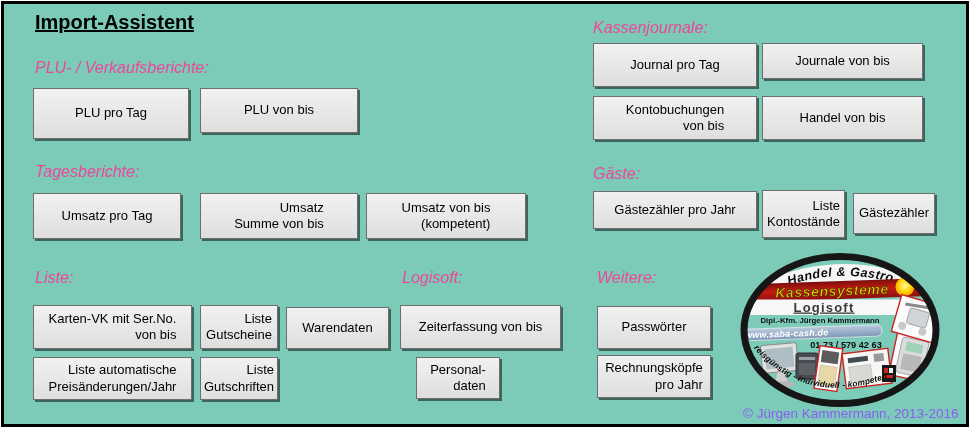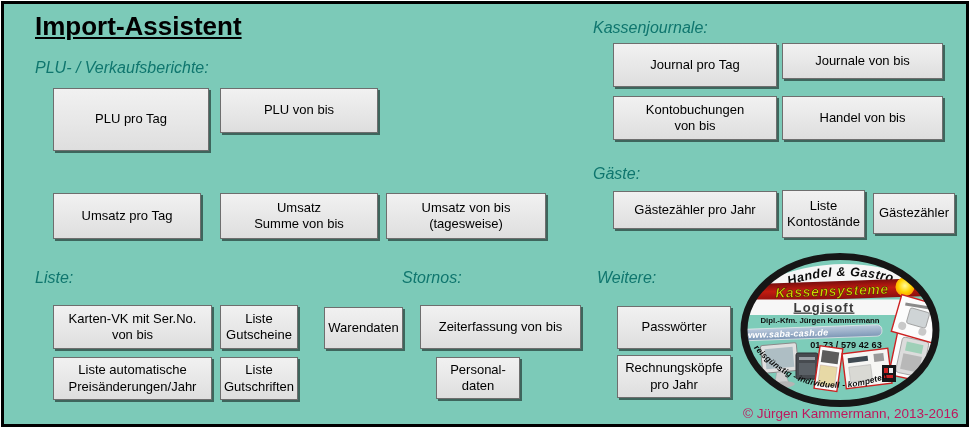--- a/index.html
+++ b/index.html
@@ -8,77 +8,77 @@
     background:#ffffff;
     font-family:"Liberation Sans", sans-serif;
   }
   .frame {
     position:absolute; left:1px; top:1px; width:968px; height:426px;
     box-sizing:border-box; border:3px solid #000; background:#7ccab8;
   }
   .layer { position:absolute; left:0; top:0; width:972px; height:429px; }
   .page-title {
     position:absolute; left:35px; top:11px;
-    font-size:26px; font-weight:bold; color:#000;
+    font-size:20px; font-weight:bold; color:#000;
     text-decoration:underline;
   }
   .section-label {
-    position:absolute; font-size:16px; font-style:italic; color:#0f766e;
+    position:absolute; font-size:16px; font-style:italic; color:#ec4899;
     white-space:nowrap;
   }
   .btn {
     position:absolute; box-sizing:border-box;
     display:flex; align-items:center; justify-content:center;
-    text-align:center; white-space:pre-line; line-height:1.25;
+    text-align:right; white-space:pre-line; line-height:1.25;
     font-size:13px; color:#000;
     background:linear-gradient(180deg,#f1f1f1 0%,#e7e7e7 55%,#dedede 100%);
     border:1px solid #6e6e6e;
     box-shadow:2px 2px 0 rgba(0,0,0,0.5);
     cursor:pointer;
     font-family:"Liberation Sans", sans-serif;
-    margin-left:20px;
   }
   .copyright {
     position:absolute; left:743px; top:406px;
-    font-size:13.5px; color:#be185d; white-space:nowrap;
+    font-size:13.5px; color:#8b5cf6; white-space:nowrap;
   }
   .logo-wrap { position:absolute; left:740px; top:252px; width:200px; height:156px; }
   svg text, svg textPath { font-family:"Liberation Sans", sans-serif; }
 </style>
 </head>
 <body>
 
 <div class="frame"></div>
 
 <div class="layer">
 
   <div class="page-title">Import-Assistent</div>
 
   <div class="section-label" style="left:35px;top:59px">PLU- / Verkaufsberichte:</div>
-  <div class="btn" style="left:33px;top:88px;width:156px;height:63px">PLU pro Tag</div>
+  <div class="btn" style="left:33px;top:88px;width:156px;height:51px">PLU pro Tag</div>
   <div class="btn" style="left:200px;top:88px;width:158px;height:45px">PLU von bis</div>
 
+  <div class="section-label" style="left:35px;top:163px">Tagesberichte:</div>
   <div class="btn" style="left:33px;top:193px;width:148px;height:46px">Umsatz pro Tag</div>
   <div class="btn" style="left:200px;top:193px;width:158px;height:46px">Umsatz
 Summe von bis</div>
   <div class="btn" style="left:366px;top:193px;width:160px;height:46px">Umsatz von bis
-(tagesweise)</div>
+(kompetent)</div>
 
   <div class="section-label" style="left:35px;top:269px">Liste:</div>
   <div class="btn" style="left:33px;top:305px;width:159px;height:44px">Karten-VK mit Ser.No.
 von bis</div>
   <div class="btn" style="left:200px;top:305px;width:78px;height:44px">Liste
 Gutscheine</div>
-  <div class="btn" style="left:304px;top:307px;width:79px;height:42px">Warendaten</div>
+  <div class="btn" style="left:286px;top:307px;width:103px;height:42px">Warendaten</div>
   <div class="btn" style="left:33px;top:357px;width:159px;height:43px">Liste automatische
 Preisänderungen/Jahr</div>
   <div class="btn" style="left:200px;top:357px;width:78px;height:43px">Liste
 Gutschriften</div>
 
-  <div class="section-label" style="left:402px;top:269px">Stornos:</div>
+  <div class="section-label" style="left:402px;top:269px">Logisoft:</div>
   <div class="btn" style="left:400px;top:305px;width:161px;height:44px">Zeiterfassung von bis</div>
   <div class="btn" style="left:416px;top:357px;width:84px;height:42px">Personal-
 daten</div>
 
   <div class="section-label" style="left:593px;top:19px">Kassenjournale:</div>
   <div class="btn" style="left:593px;top:43px;width:164px;height:44px">Journal pro Tag</div>
   <div class="btn" style="left:762px;top:43px;width:161px;height:36px">Journale von bis</div>
   <div class="btn" style="left:593px;top:96px;width:164px;height:44px">Kontobuchungen
 von bis</div>
   <div class="btn" style="left:762px;top:96px;width:161px;height:44px">Handel von bis</div>

